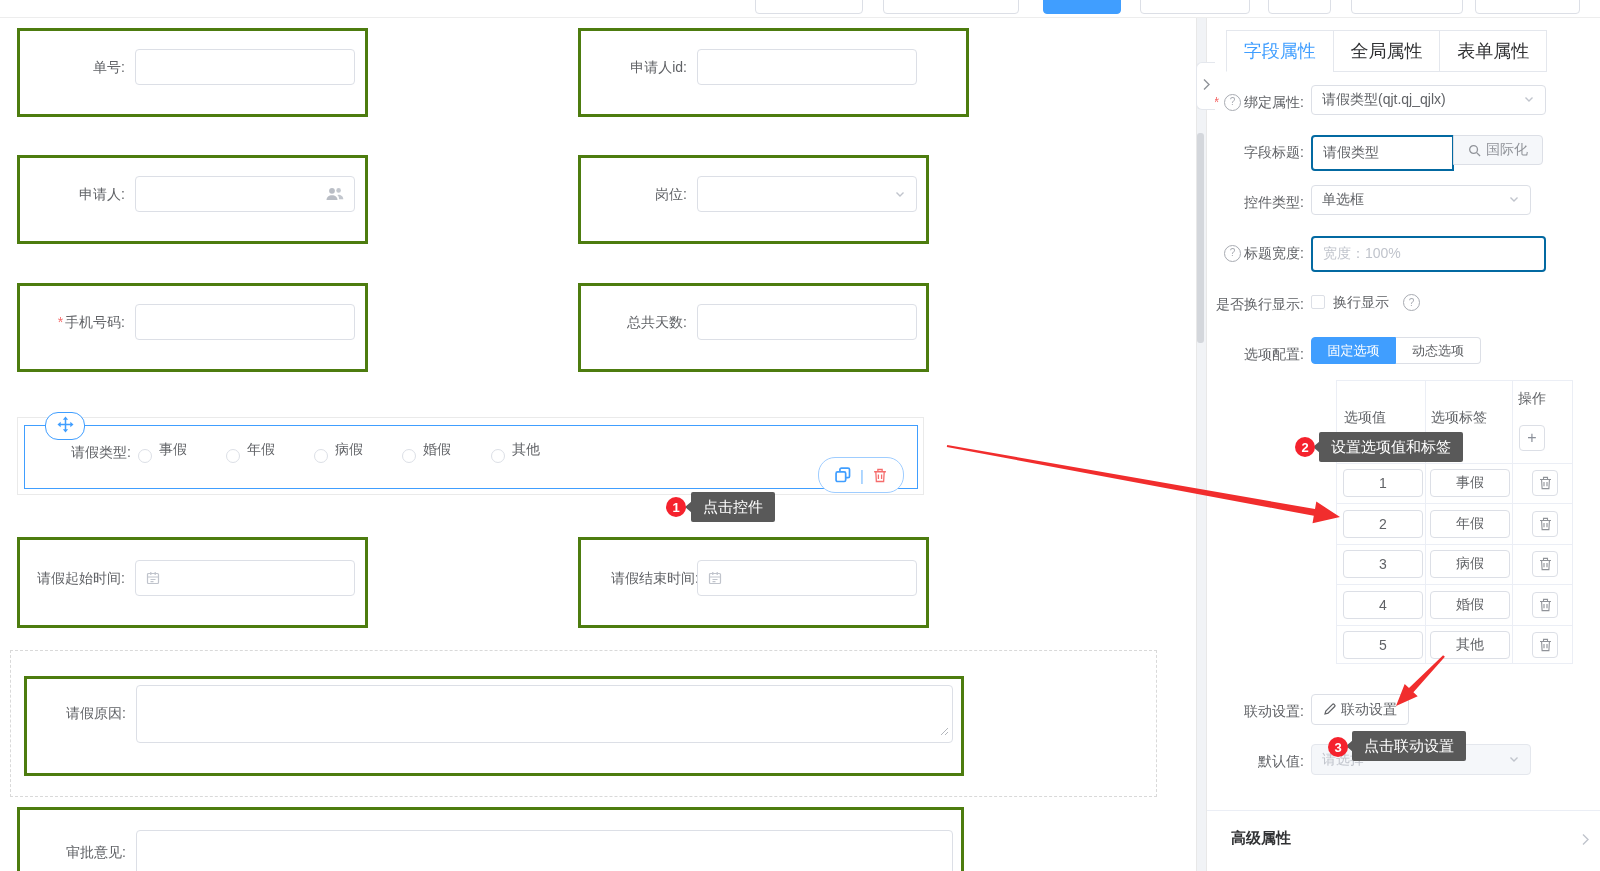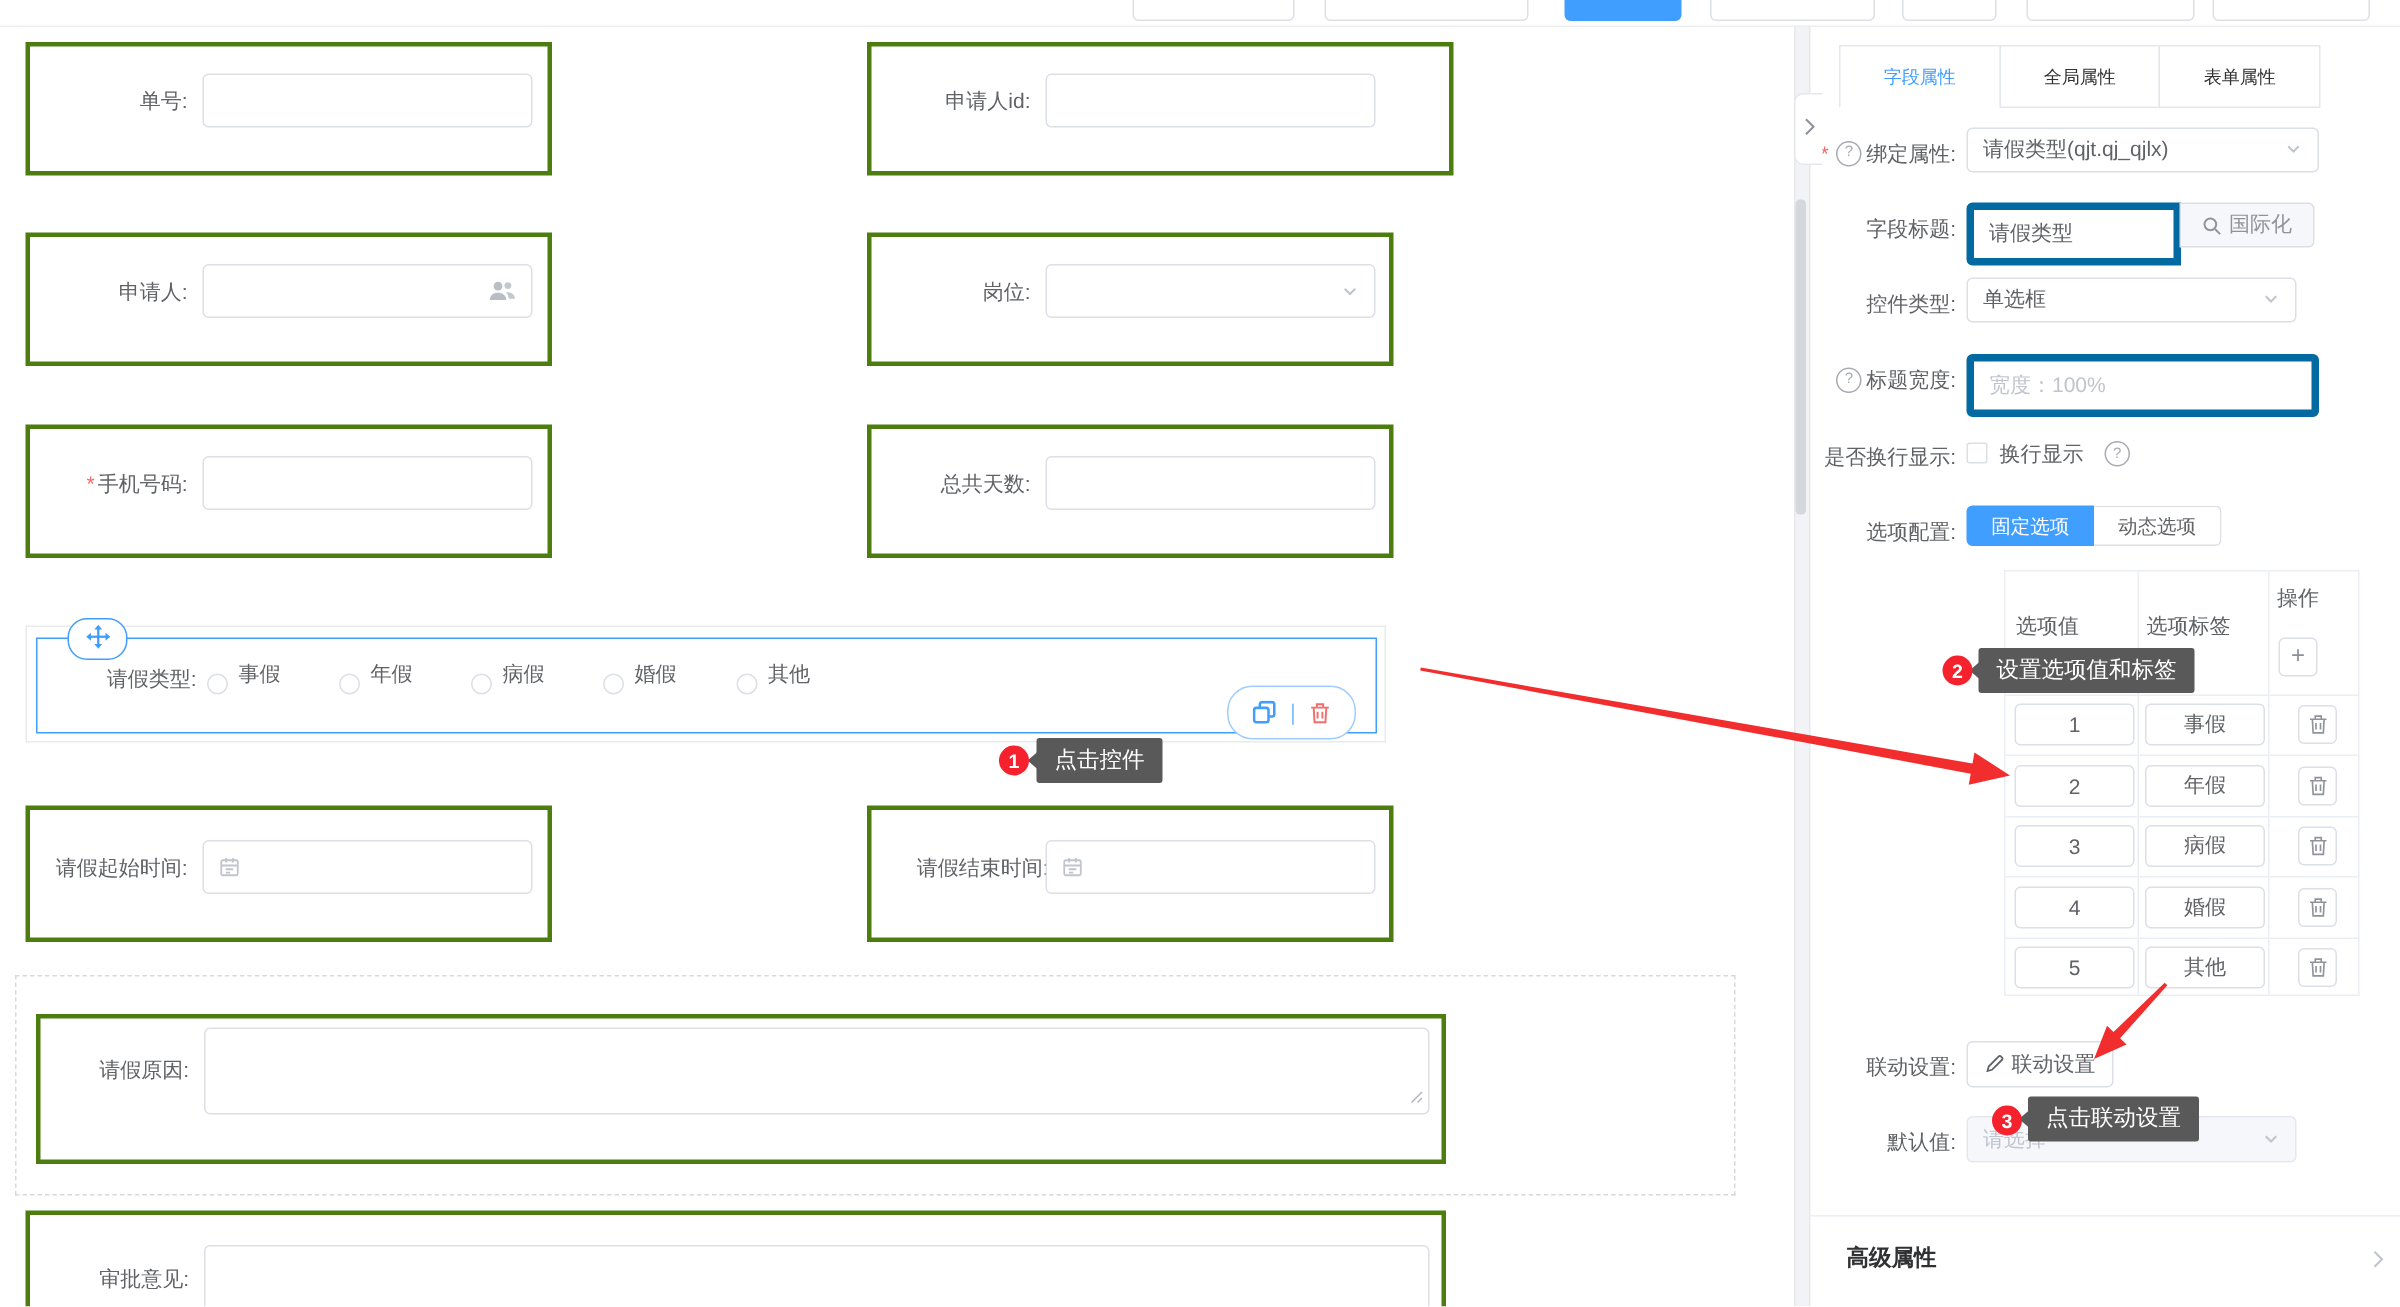--- a/index.html
+++ b/index.html
@@ -30,29 +30,29 @@
   .rlab{position:absolute;line-height:20px;color:#606266;white-space:nowrap;}
   .ta{position:absolute;border:1px solid #dcdfe6;border-radius:4px;background:#fff;box-sizing:border-box;}
   
   .gutter{position:absolute;left:1196px;top:17px;width:10px;height:854px;background:#f1f3f6;border-left:1px solid #e8e8e8;}
   .thumb{position:absolute;left:1197px;top:133px;width:7px;height:210px;background:#d4d7dc;border-radius:3px;z-index:2;}
   .ctab{position:absolute;left:1196px;top:62px;width:18px;height:46px;background:#fff;border:1px solid #e4e7ed;border-right:none;
         border-radius:6px 0 0 6px;display:flex;align-items:center;justify-content:center;z-index:3;}
   .panel{position:absolute;left:1206px;top:17px;width:394px;height:854px;background:#fff;border-left:1px solid #e8e8e8;}
   .tabs{position:absolute;left:19px;top:13px;width:321px;height:42px;display:flex;}
   .tab{flex:1;border:1px solid #e4e7ed;margin-left:-1px;display:flex;align-items:center;justify-content:center;
-       font-size:12px;color:#303133;background:#fff;box-sizing:border-box;}
+       font-size:18px;color:#303133;background:#fff;box-sizing:border-box;}
   .tab:first-child{margin-left:0;}
   .tab.active{color:#409eff;border-bottom-color:#fff;}
   .plb{position:absolute;left:0;width:97px;display:flex;justify-content:flex-end;align-items:center;gap:3px;
        line-height:20px;color:#606266;white-space:nowrap;}
   .selbx{position:absolute;border:1px solid #dcdfe6;border-radius:4px;background:#fff;display:flex;align-items:center;
          justify-content:space-between;padding:0 10px;box-sizing:border-box;color:#606266;}
   .selbx.disabled{background:#f5f7fa;border-color:#e4e7ed;color:#c0c4cc;}
-  .pinp{position:absolute;border:5px solid #0369a1;border-radius:4px;background:#fff;display:flex;align-items:center;
+  .pinp{position:absolute;border:2px solid #0369a1;border-radius:4px;background:#fff;display:flex;align-items:center;
         padding:16px 10px;box-sizing:border-box;color:#606266;}
   .ph{color:#c0c4cc;}
   .ibtn{position:absolute;border:1px solid #dcdfe6;border-left:1px solid #dcdfe6;border-radius:0 4px 4px 0;background:#f5f7fa;
         display:flex;align-items:center;justify-content:center;gap:5px;color:#909399;box-sizing:border-box;}
   .qi{display:inline-flex;width:15px;height:15px;border:1px solid #a8abb2;border-radius:50%;color:#a8abb2;
       font-size:10px;align-items:center;justify-content:center;flex:none;}
   .chk{position:absolute;width:14px;height:14px;border:1px solid #dcdfe6;border-radius:2px;background:#fff;box-sizing:border-box;}
   .tg{position:absolute;height:27px;display:flex;align-items:center;justify-content:center;font-size:13px;box-sizing:border-box;}
   .tg.on{background:#409eff;color:#fff;border:1px solid #409eff;border-radius:4px 0 0 4px;}
   .tg.off{background:#fff;color:#606266;border:1px solid #dcdfe6;border-left:none;border-radius:0 4px 4px 0;}

